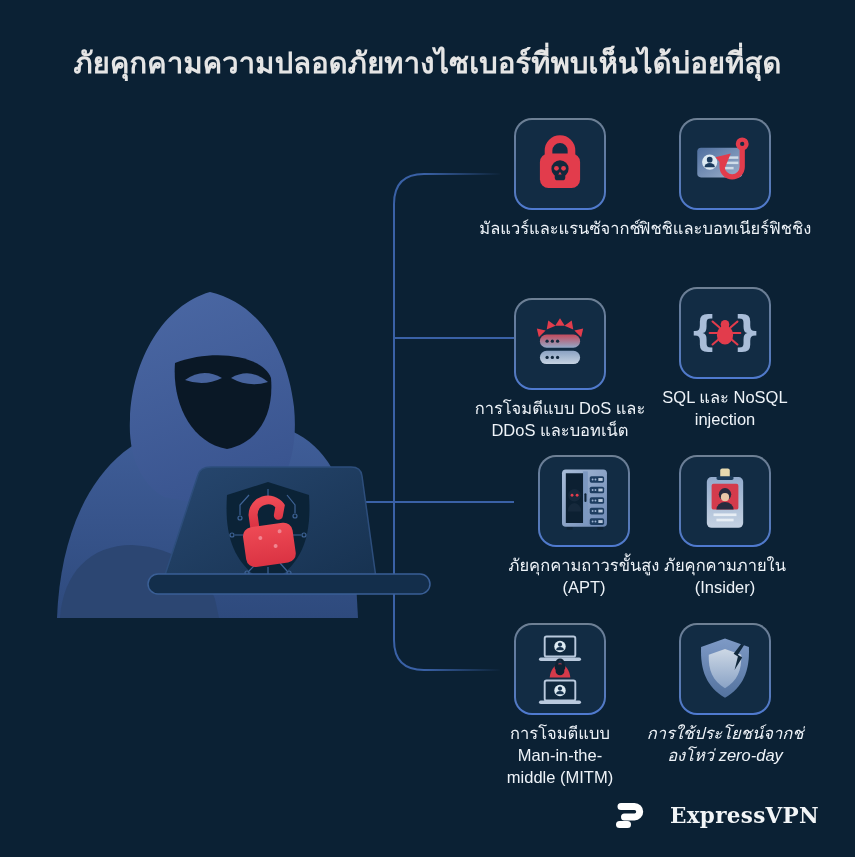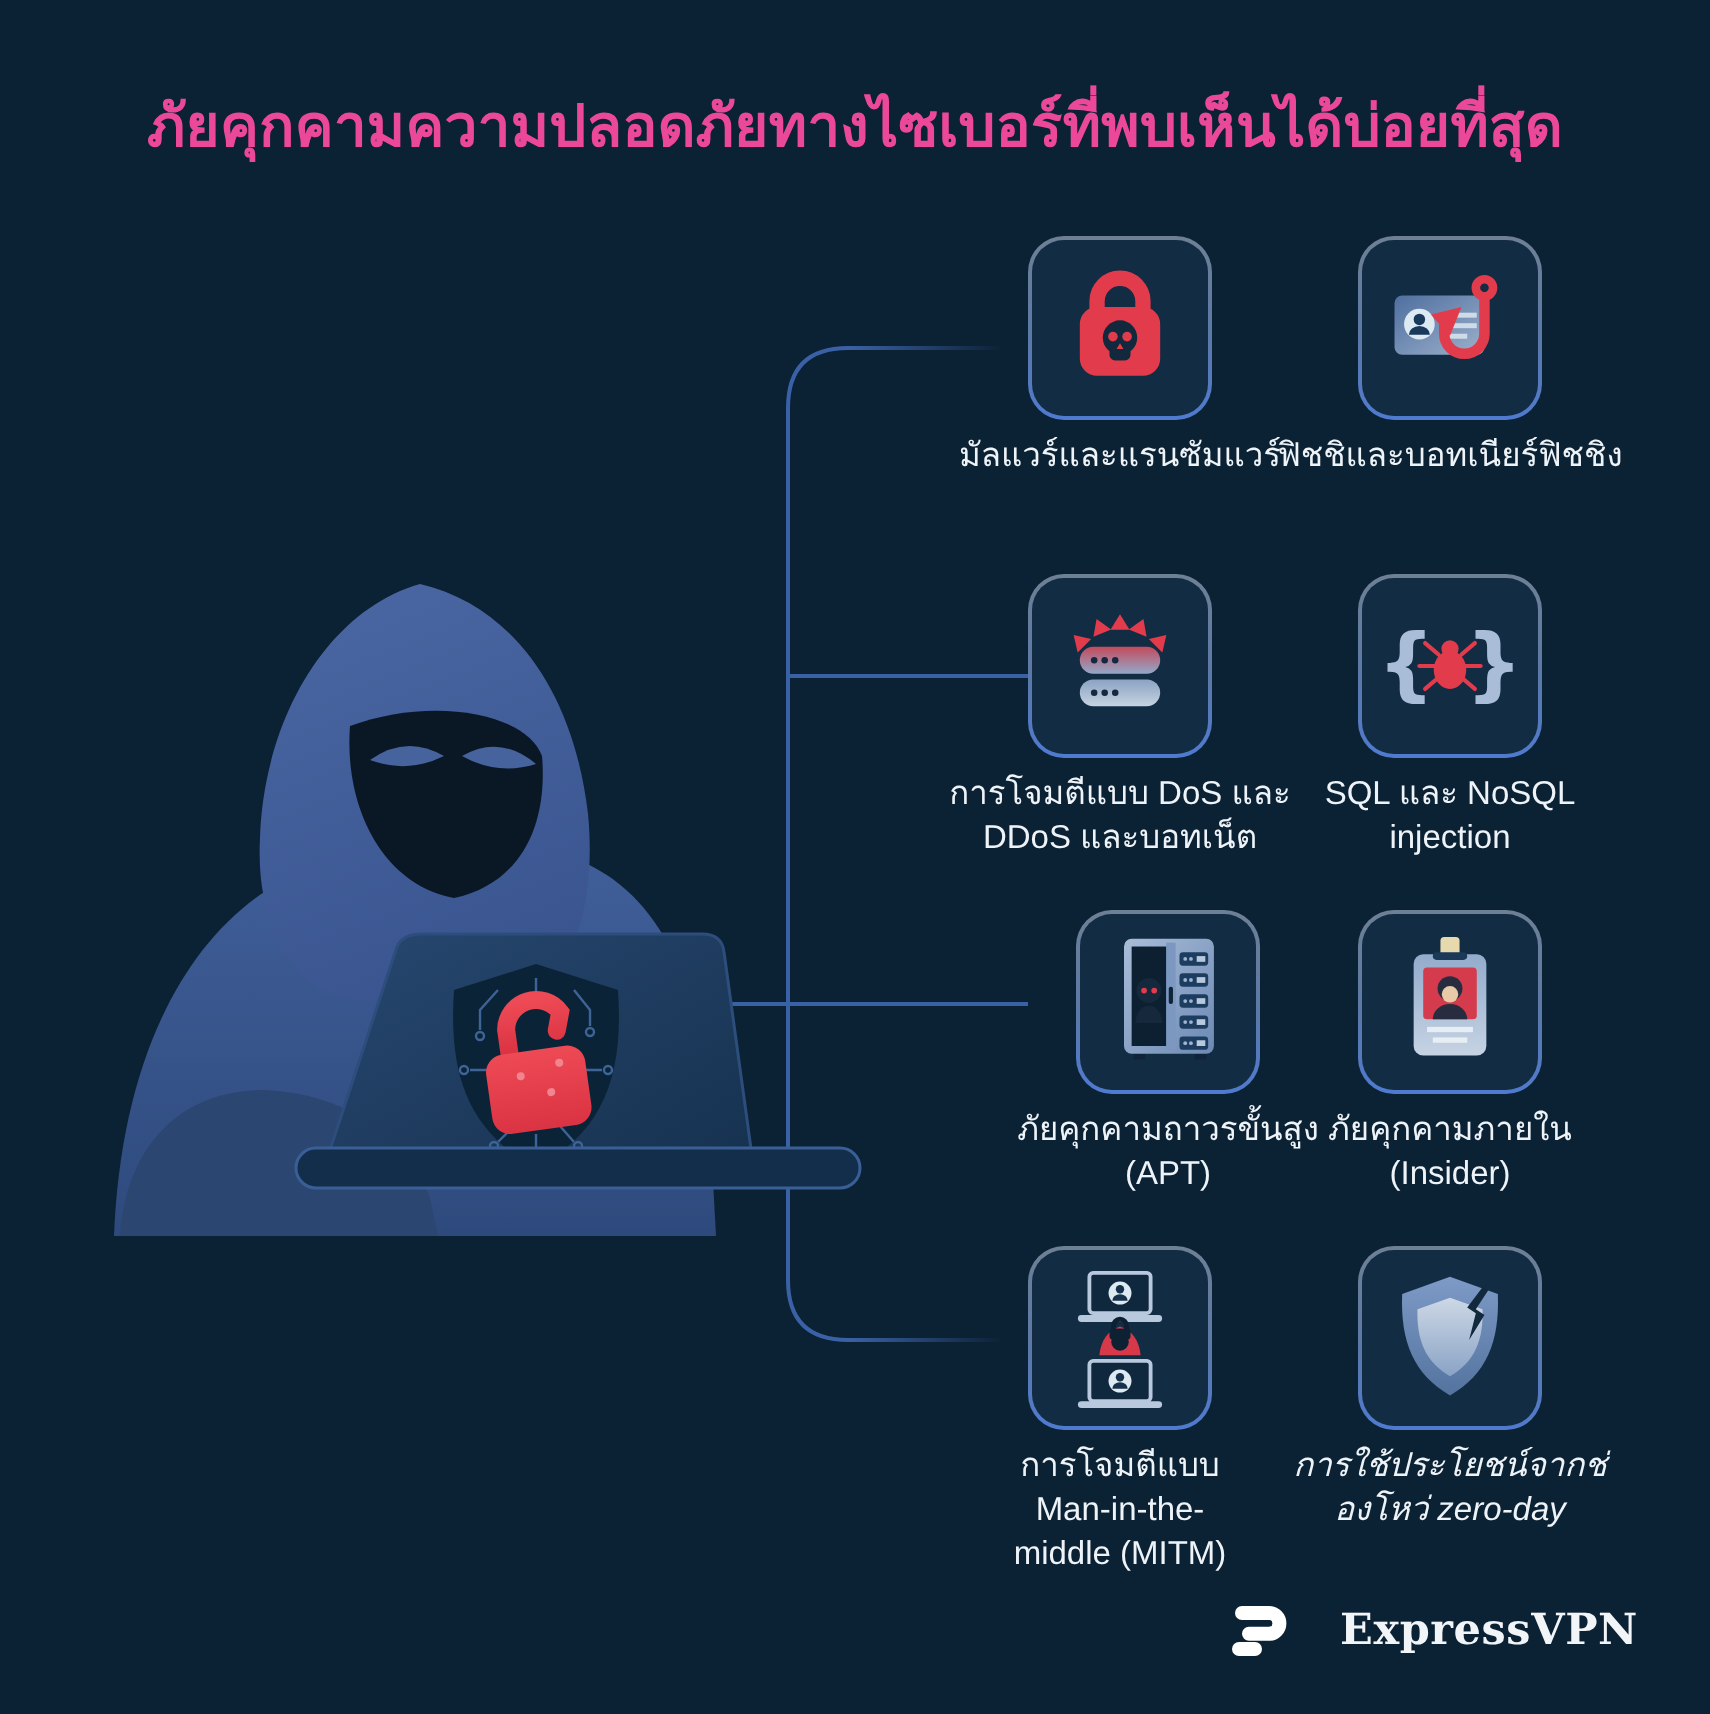--- a/index.html
+++ b/index.html
@@ -3,21 +3,21 @@
 <meta charset="utf-8">
 <style>
   html,body{margin:0;padding:0;background:#0b2134;}
   .canvas{
     position:relative;width:855px;height:857px;overflow:hidden;
     background:#0b2134;
     font-family:"Liberation Sans",sans-serif;
   }
   .title{
     position:absolute;top:40px;left:0;width:855px;
-    text-align:center;color:#ec4899;font-size:29px;font-weight:600;
+    text-align:center;color:#e5e5e5;font-size:29px;font-weight:600;
     letter-spacing:.2px;
   }
   svg{display:block;}
   .connectors,.hacker{position:absolute;pointer-events:none;}
   .connectors{left:0;top:0;}
   .hacker{left:35px;top:283px;}
   .threat{position:absolute;width:92px;}
   .card-border{
     width:92px;height:92px;border-radius:18px;padding:2px;box-sizing:border-box;
     background:linear-gradient(180deg,#6e8094 0%,#5b79a8 55%,#4f7ad0 100%);
@@ -129,21 +129,21 @@
         <path d="M 34,38 v-6 a12,12 0 0 1 24,0 v6" fill="none" stroke="#e23c4c" stroke-width="8"></path>
         <rect x="25" y="35" width="42" height="36" rx="9" fill="#e23c4c"></rect>
         <circle cx="46" cy="51" r="9" fill="#12293d"></circle>
         <rect x="40.5" y="55" width="11" height="8" rx="3" fill="#12293d"></rect>
         <circle cx="42.3" cy="50.5" r="2.5" fill="#e23c4c"></circle>
         <circle cx="49.7" cy="50.5" r="2.5" fill="#e23c4c"></circle>
         <path d="M 46,54 l 1.8,3 h-3.6 Z" fill="#e23c4c"></path>
       </svg>
     </div>
       </div>
-    <div class="threat-label">มัลแวร์และแรนซัมแวร์</div>
+    <div class="threat-label">มัลแวร์และแรนซัจากช์</div>
   </div>
 
   <div class="threat" style="left:679px;top:118px;">
     <div class="card-border">
         <div class="card-inner">
       <svg width="88" height="88" viewBox="0 0 92 92">
         <defs>
           <linearGradient id="pcard" x1="0" y1="0" x2="1" y2="1">
             <stop offset="0" stop-color="#4f6f9f"></stop>
                 <stop offset="1" stop-color="#9db1cc"></stop>
@@ -158,21 +158,21 @@
         <rect x="43" y="49" width="12" height="2.6" fill="#cfdce8"></rect>
         <circle cx="64" cy="25" r="4.5" fill="none" stroke="#e23c4c" stroke-width="4.5"></circle>
         <path d="M 64,30 L 64,49 A 10.5,10.5 0 0 1 43,49 L 43,41" fill="none" stroke="#e23c4c" stroke-width="5.5" stroke-linecap="round"></path>
         <path d="M 36,39 L 52,35 L 46,50 Z" fill="#e23c4c"></path>
       </svg>
     </div>
       </div>
     <div class="threat-label">ฟิชชิและบอทเนียร์ฟิชชิง</div>
   </div>
 
-  <div class="threat" style="left:514px;top:287px;">
+  <div class="threat" style="left:514px;top:298px;">
     <div class="card-border">
         <div class="card-inner">
       <svg width="88" height="88" viewBox="0 0 92 92">
         <defs>
           <linearGradient id="srv1" x1="0" y1="0" x2="0" y2="1">
             <stop offset="0" stop-color="#c44a5c"></stop>
                 <stop offset="1" stop-color="#92a9c9"></stop>
           </linearGradient>
           <linearGradient id="srv2" x1="0" y1="0" x2="0" y2="1">
             <stop offset="0" stop-color="#8ba2c2"></stop>

